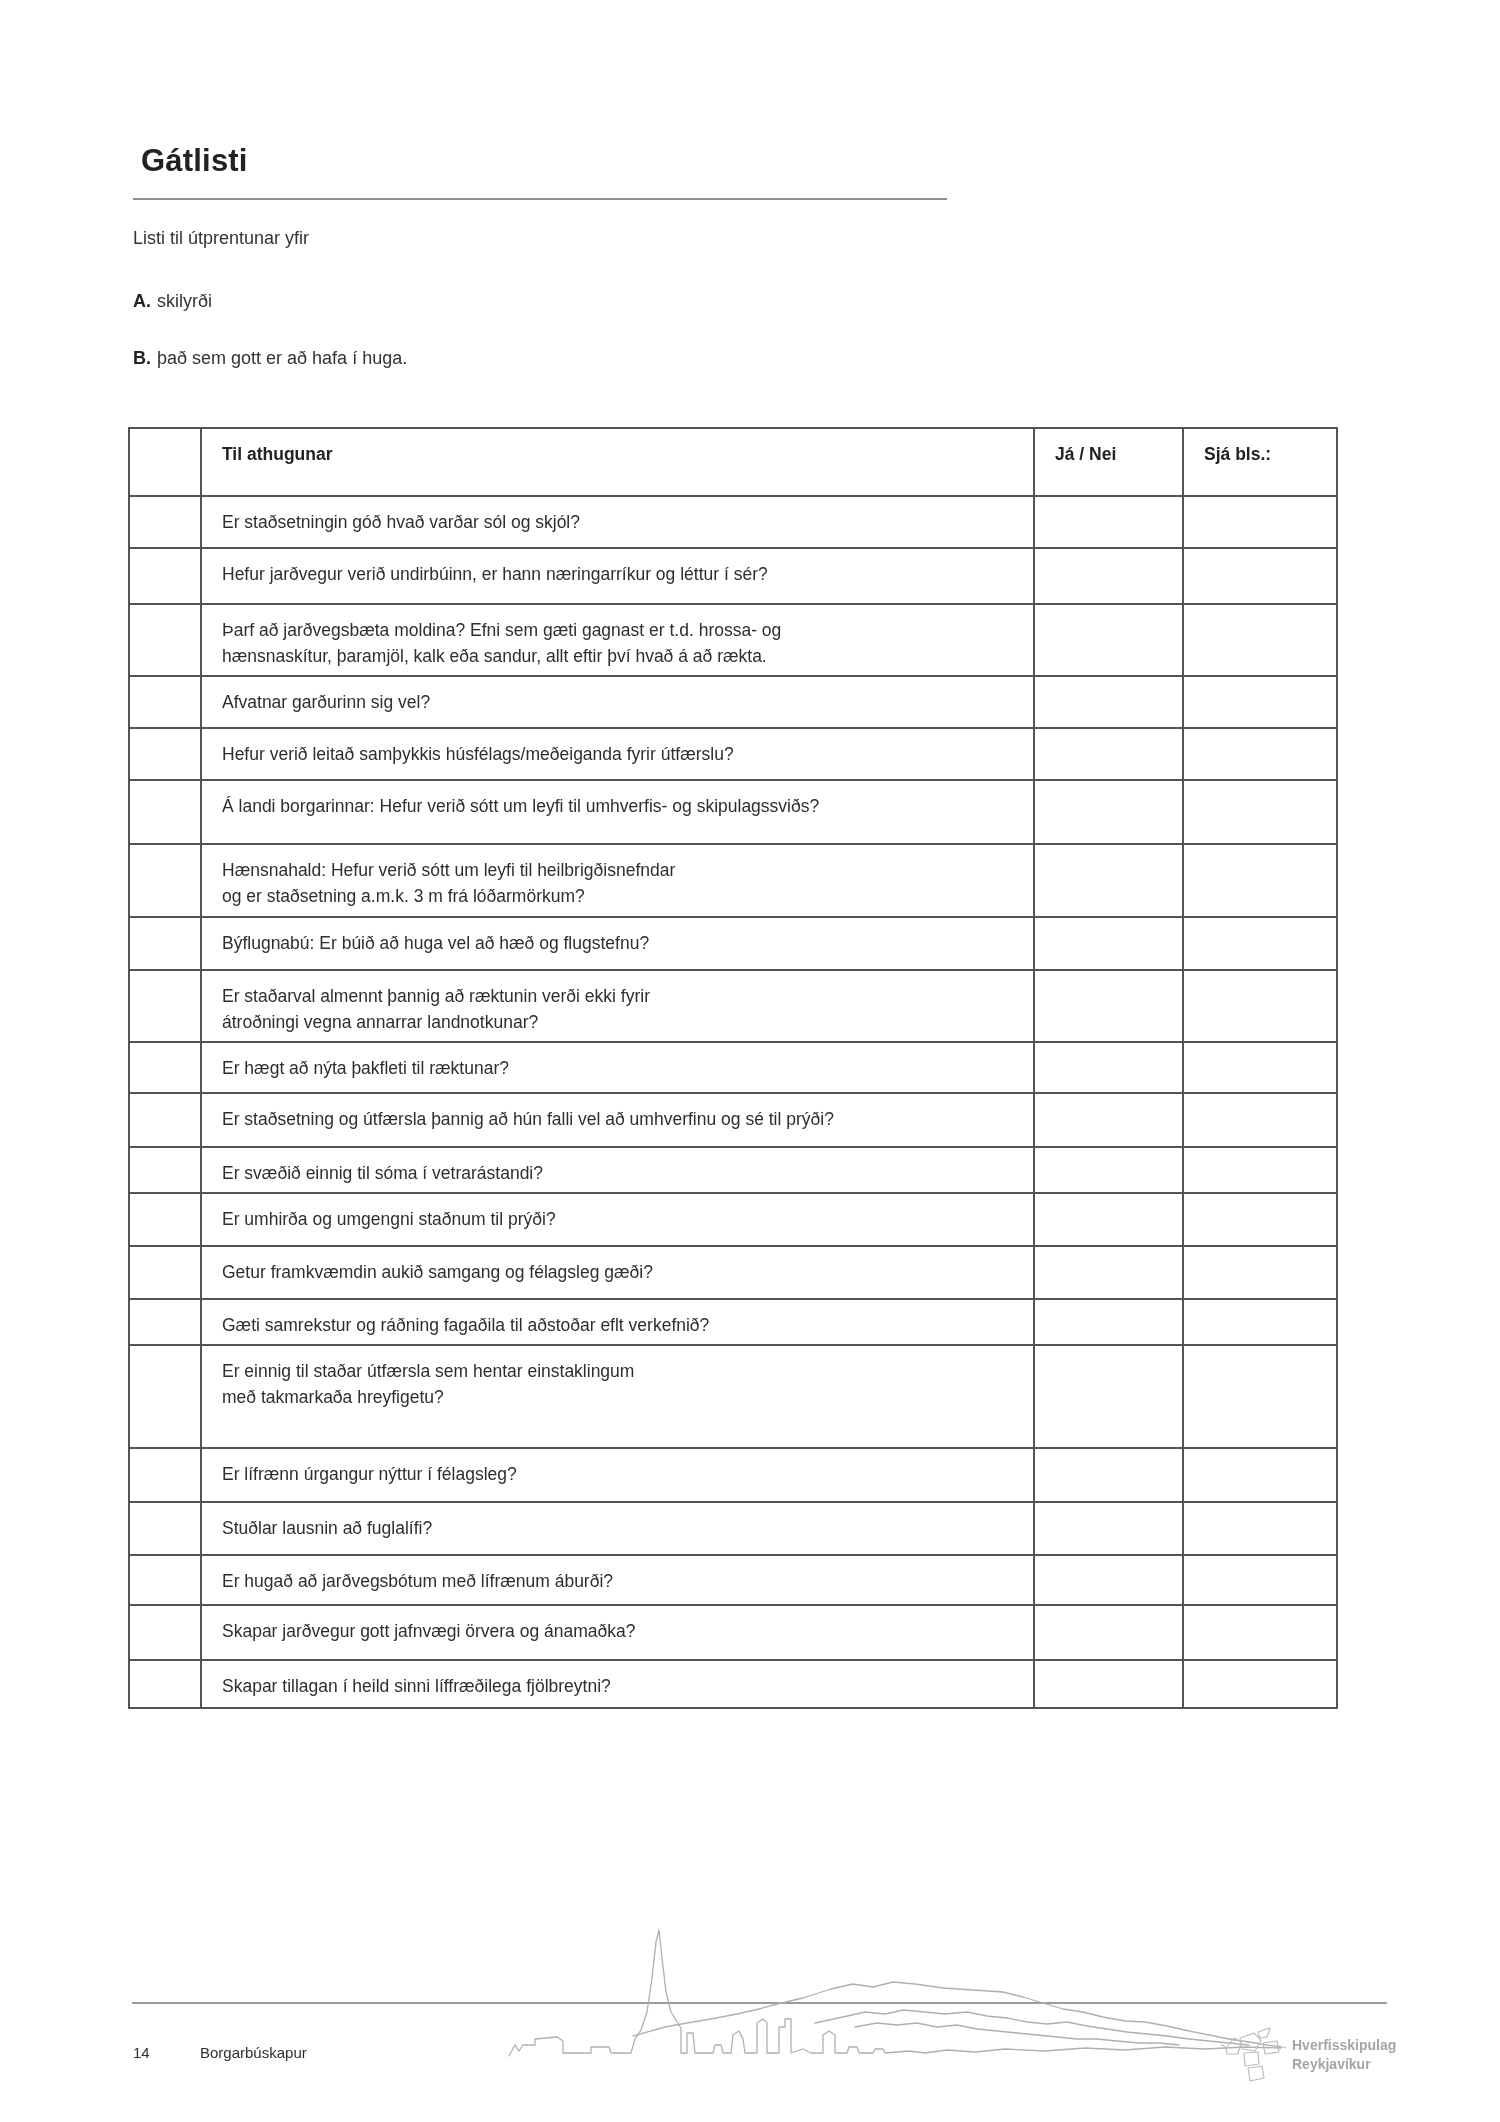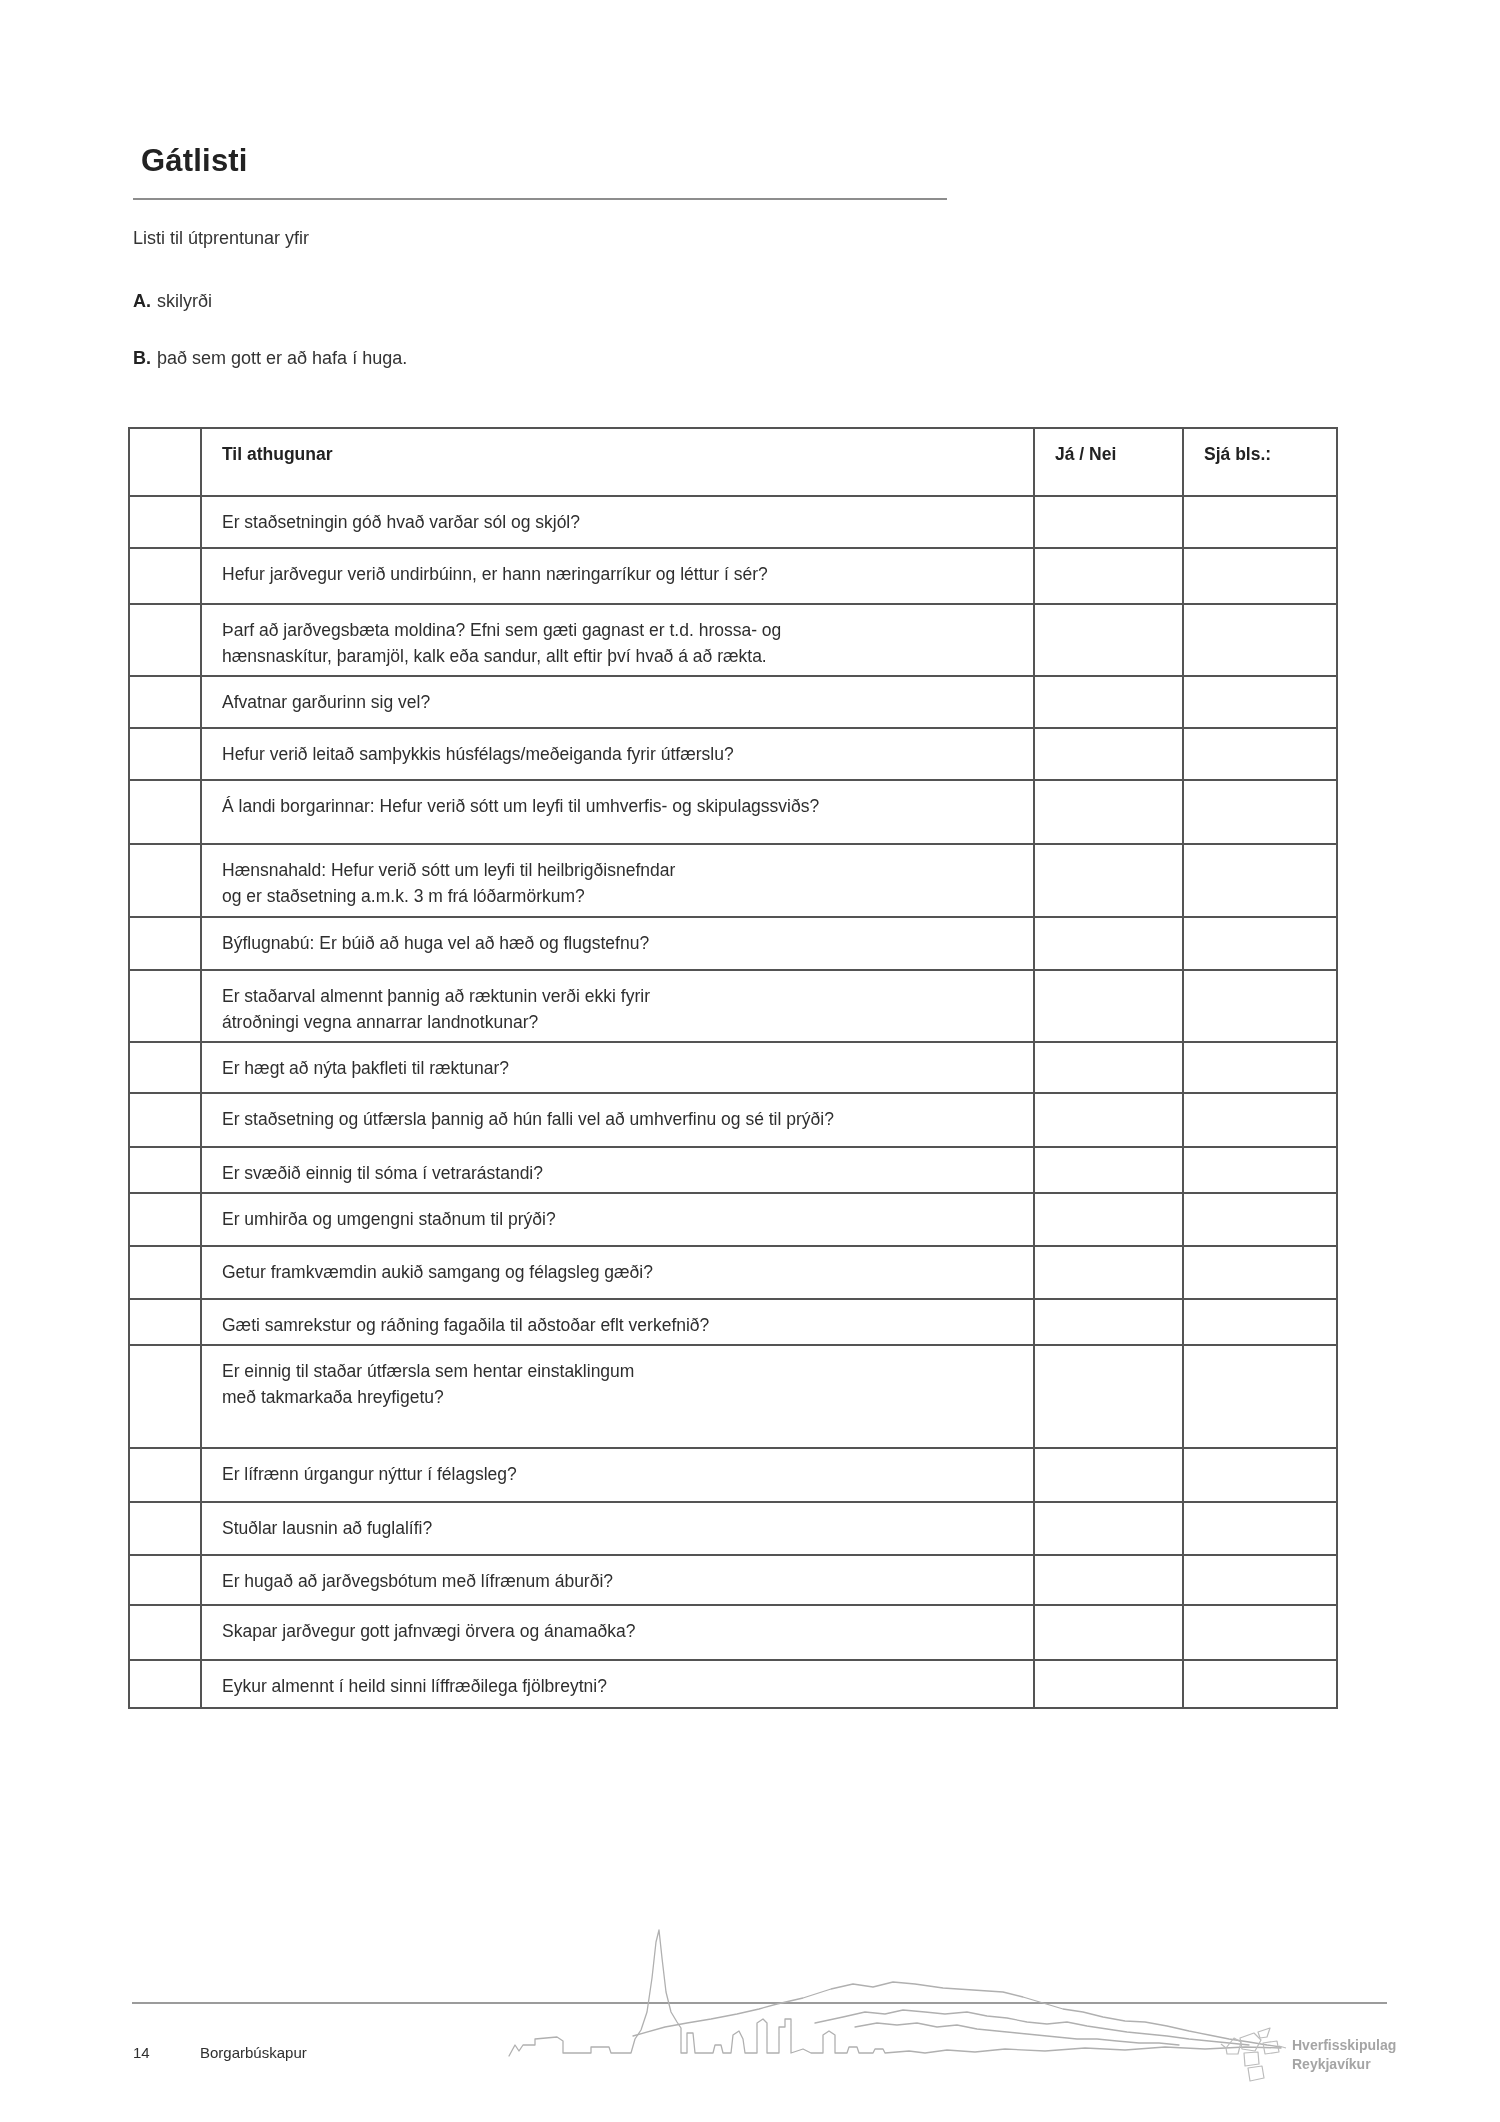--- a/index.html
+++ b/index.html
@@ -213,21 +213,21 @@
           <td></td>
         </tr>
         <tr style="height: 55px;">
           <td class="chk"></td>
           <td class="q">Skapar jarðvegur gott jafnvægi örvera og ánamaðka?</td>
           <td></td>
           <td></td>
         </tr>
         <tr style="height: 48px;">
           <td class="chk"></td>
-          <td class="q">Eykur almennt í heild sinni líffræðilega fjölbreytni?</td>
+          <td class="q">Skapar tillagan í heild sinni líffræðilega fjölbreytni?</td>
           <td></td>
           <td></td>
         </tr>
       </tbody>
   </table>
 
   <div class="abs footer-rule"></div>
 
   <svg class="abs skyline" viewBox="0 0 790 152" fill="none" stroke="#b0b0b0" stroke-width="1.3" stroke-linejoin="round" stroke-linecap="round">
     <path d="M4,130 L10,119 L14,125 L18,119 L30,119 L30,113 L52,111 L58,115 L58,127 L86,127 L86,121 L104,121 L106,127 L126,127 L130,113 L136,104 L142,86 L147,52 L151,16 L154,4 L157,32 L161,66 L166,86 L172,96 L176,102 L176,127 L182,127 L182,107 L188,107 L190,127 L208,127 L210,119 L216,119 L218,127 L226,127 L228,109 L234,105 L238,113 L240,127 L252,127 L252,97 L258,93 L262,97 L262,127 L274,127 L274,101 L280,101 L280,93 L286,93 L286,127 L298,123 L306,127 L318,127 L318,109 L324,105 L330,109 L330,127 L342,127 L344,121 L352,121 L354,127 L368,127 L370,123 L378,123 L380,127 L404,125 L420,127 L442,124 L470,126 L500,123 L540,125 L580,122 L620,124 L660,121 L700,123 L740,121 L776,122"></path>

